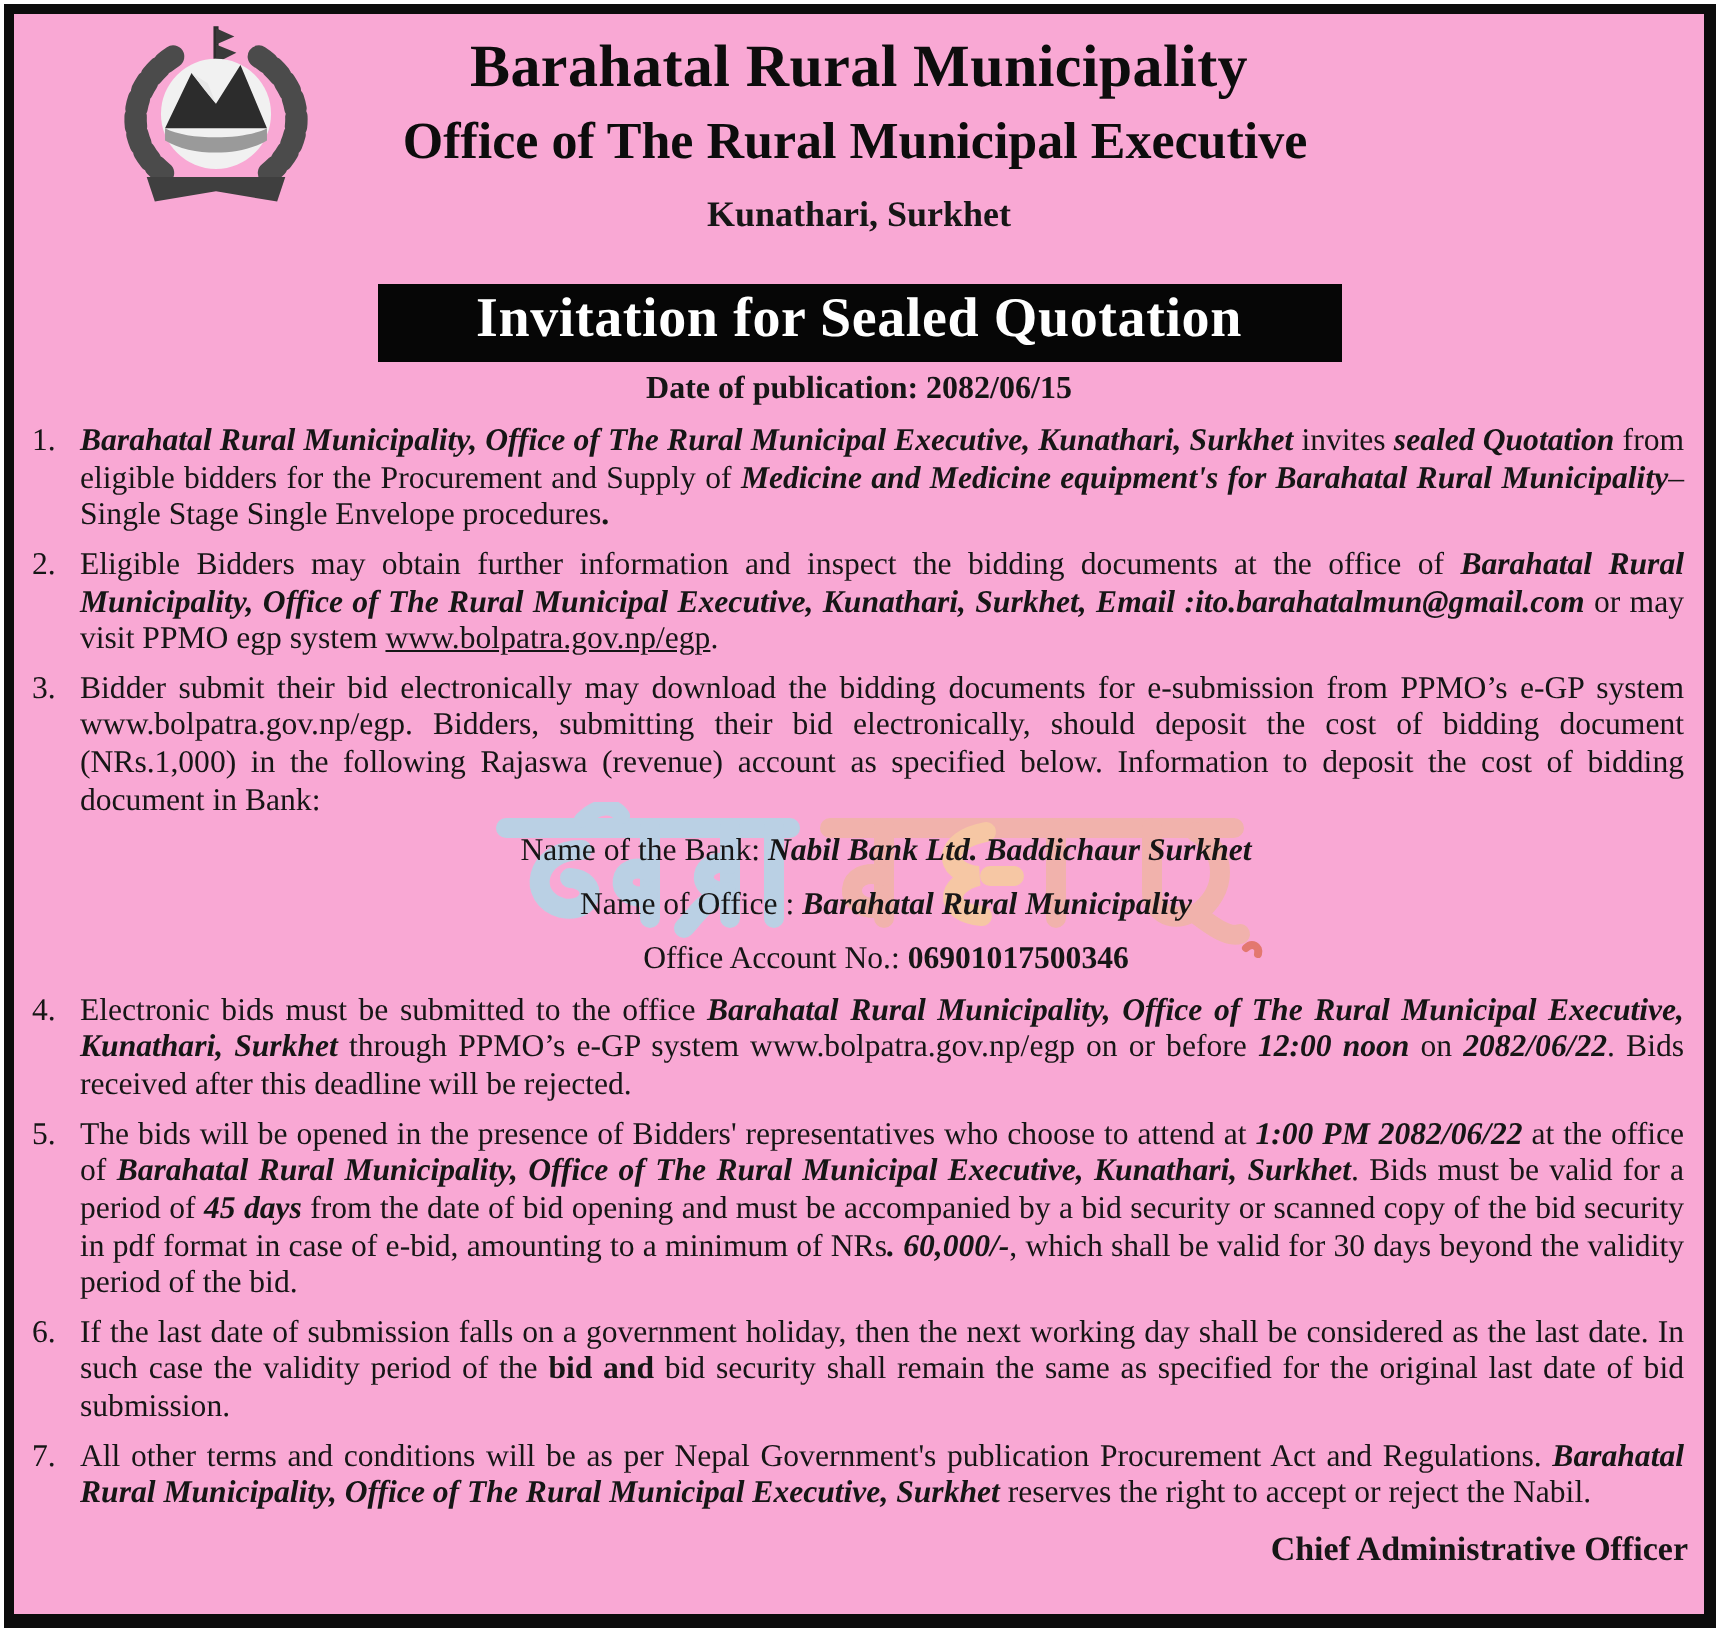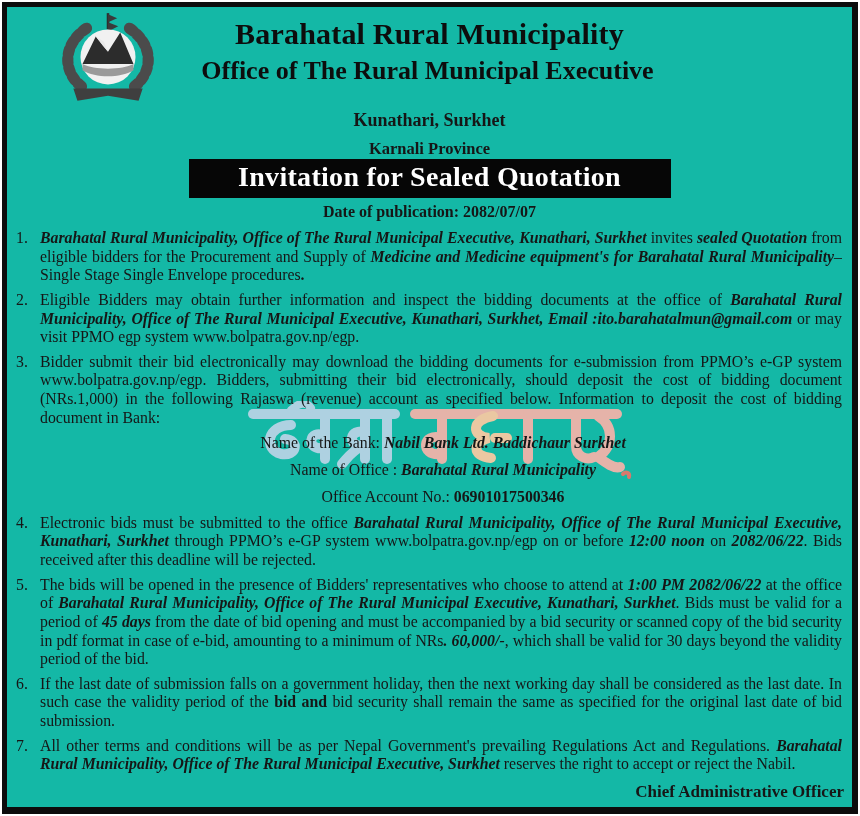--- a/index.html
+++ b/index.html
@@ -3,46 +3,46 @@
 <meta charset="utf-8">
 <style>
   html,body{margin:0;padding:0;}
   body{
     width:860px;height:816px;background:#ffffff;overflow:hidden;position:relative;
     font-family:"Liberation Serif", serif;color:#161616;
   }
   .frame{
     position:absolute;left:2px;top:2px;right:2px;bottom:2px;
     border-style:solid;border-color:#0c0c0c;border-width:5px 6px 7px 5px;
-    background:#14b8a6;
+    background:#f9a8d4;
   }
   .content{position:relative;z-index:1;height:100%;}
   
   .header{position:relative;text-align:center;padding-top:8px;}
   .logo{position:absolute;left:48px;top:4px;width:106px;height:98px;}
   .org-name{font-size:30px;font-weight:bold;margin:2px 0 0 0;letter-spacing:.2px;color:#0d0d0d;}
   .office-name{font-size:26px;font-weight:bold;margin:5px 4px 0 0;color:#0d0d0d;}
-  .loc-line{font-size:18px;font-weight:bold;margin-top:24px;}
+  .loc-line{font-size:18px;font-weight:bold;margin-top:11px;}
   .prov-line{font-size:16.5px;font-weight:bold;margin-top:8px;}
   .banner{
-    width:482px;margin:0 auto 4px auto;background:#060606;color:#ffffff;
+    width:482px;margin:24px auto 4px auto;background:#060606;color:#ffffff;
     font-size:28px;font-weight:bold;padding:2px 0 5px 0;letter-spacing:.3px;
   }
   .pub-line{font-size:16px;font-weight:bold;margin-top:5px;}
   .qno-line{font-size:16px;font-weight:bold;margin-top:4px;}
   
   ol.terms{list-style:none;margin:8px 10px 0 6px;padding:0;}
   ol.terms li{
     position:relative;padding-left:27px;margin-bottom:6px;
     font-size:15.8px;line-height:1.18;text-align:justify;
   }
   ol.terms .num{position:absolute;left:3px;top:0;}
   .b{font-weight:bold;}
   .i{font-style:italic;margin-top:48px;}
-  .u{}
+  .u{text-decoration:underline;}
   .sub-line{
     text-align:center;padding-left:4px;margin-top:6px;line-height:1.32;
   }
   
   .signature{
     text-align:right;font-weight:bold;font-size:17px;
     padding-right:8px;margin-top:8px;
   }
   
   .watermark{position:absolute;left:238px;top:394px;z-index:0;opacity:.95;}
@@ -100,34 +100,33 @@
           <path d="M27 52 L40 25 L52 40 L64 21 L77 52 Z" fill="#2c2c2c"></path>
           <path d="M40 25 L47 34 L52 40 L48 30 Z" fill="#e8e8e8"></path>
           <path d="M27 52 C38 58 66 58 77 52 L77 58 C64 66 40 66 27 58 Z" fill="#9a9a9a"></path>
           <path d="M18 76 L86 76 L82 88 L52 83 L22 88 Z" fill="#3f3f3f"></path>
         </svg>
       </div>
 
       <div class="org-name">Barahatal Rural Municipality</div>
       <div class="office-name">Office of The Rural Municipal Executive</div>
       <div class="loc-line">Kunathari, Surkhet</div>
-      <div class="prov-line">Karnali Province</div>
 
       <div class="banner">
         <span>Invitation for Sealed Quotation</span>
       </div>
 
-      <div class="pub-line">Date of publication: 2082/07/07</div>
+      <div class="pub-line">Date of publication: 2082/06/15</div>
     </div>
 
     <ol class="terms">
         <li><span class="num">1.</span><span class="b i">Barahatal Rural Municipality, Office of The Rural Municipal Executive, Kunathari, Surkhet</span><span> invites </span><span class="b i">sealed Quotation</span><span> from eligible bidders for the Procurement and Supply of </span><span class="b i">Medicine and Medicine equipment's for Barahatal Rural Municipality</span><span>– Single Stage Single Envelope procedures</span><span class="b">.</span></li>
         <li><span class="num">2.</span><span>Eligible Bidders may obtain further information and inspect the bidding documents at the office of </span><span class="b i">Barahatal Rural Municipality, Office of The Rural Municipal Executive, Kunathari, Surkhet, Email :ito.barahatalmun@gmail.com</span><span> or may visit PPMO egp system </span><span class="u">www.bolpatra.gov.np/egp</span><span>.</span></li>
         <li><span class="num">3.</span><span>Bidder submit their bid electronically may download the bidding documents for e-submission from PPMO’s e-GP system www.bolpatra.gov.np/egp. Bidders, submitting their bid electronically, should deposit the cost of bidding document (NRs.1,000) in the following Rajaswa (revenue) account as specified below. Information to deposit the cost of bidding document in Bank:</span><div class="sub-line"><span>Name of the Bank: </span><span class="b i">Nabil Bank Ltd. Baddichaur Surkhet</span></div><div class="sub-line"><span>Name of Office : </span><span class="b i">Barahatal Rural Municipality</span></div><div class="sub-line"><span>Office Account No.: </span><span class="b">06901017500346</span></div></li>
         <li><span class="num">4.</span><span>Electronic bids must be submitted to the office </span><span class="b i">Barahatal Rural Municipality, Office of The Rural Municipal Executive, Kunathari, Surkhet</span><span> through PPMO’s e-GP system www.bolpatra.gov.np/egp on or before </span><span class="b i">12:00 noon</span><span> on </span><span class="b i">2082/06/22</span><span>. Bids received after this deadline will be rejected.</span></li>
         <li><span class="num">5.</span><span>The bids will be opened in the presence of Bidders' representatives who choose to attend at </span><span class="b i">1:00 PM 2082/06/22</span><span> at the office of </span><span class="b i">Barahatal Rural Municipality, Office of The Rural Municipal Executive, Kunathari, Surkhet</span><span>. Bids must be valid for a period of </span><span class="b i">45 days</span><span> from the date of bid opening and must be accompanied by a bid security or scanned copy of the bid security in pdf format in case of e-bid, amounting to a minimum of NRs</span><span class="b i">. 60,000/-</span><span>, which shall be valid for 30 days beyond the validity period of the bid.</span></li>
         <li><span class="num">6.</span><span>If the last date of submission falls on a government holiday, then the next working day shall be considered as the last date. In such case the validity period of the </span><span class="b">bid and</span><span> bid security shall remain the same as specified for the original last date of bid submission.</span></li>
-        <li><span class="num">7.</span><span>All other terms and conditions will be as per Nepal Government's prevailing Regulations Act and Regulations. </span><span class="b i">Barahatal Rural Municipality, Office of The Rural Municipal Executive, Surkhet</span><span> reserves the right to accept or reject the Nabil.</span></li>
+        <li><span class="num">7.</span><span>All other terms and conditions will be as per Nepal Government's publication Procurement Act and Regulations. </span><span class="b i">Barahatal Rural Municipality, Office of The Rural Municipal Executive, Surkhet</span><span> reserves the right to accept or reject the Nabil.</span></li>
       </ol>
 
     <div class="signature">Chief Administrative Officer</div>
   </div>
 </div>
 
 </body></html>

